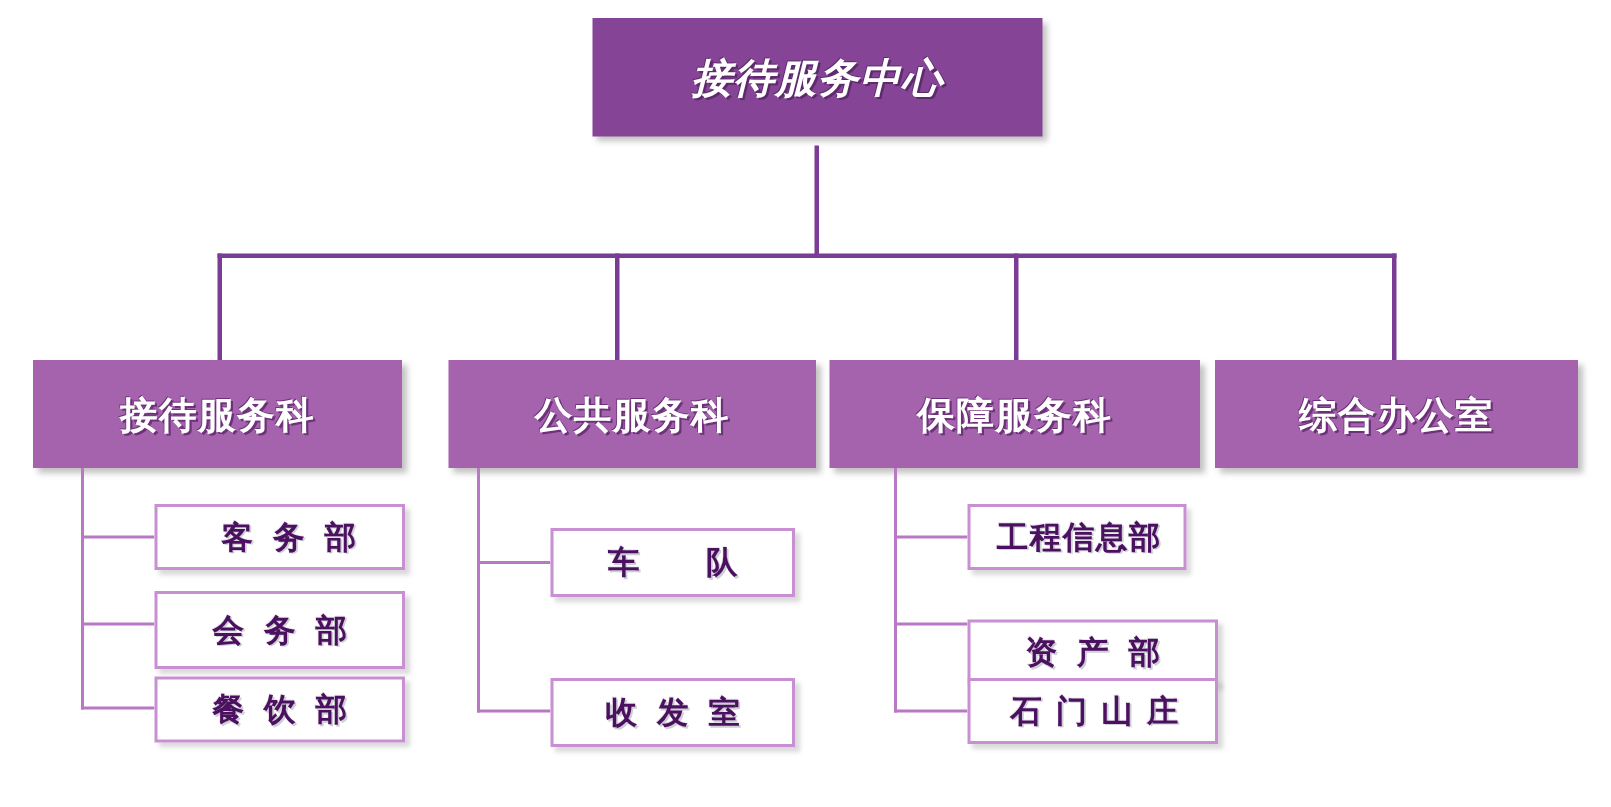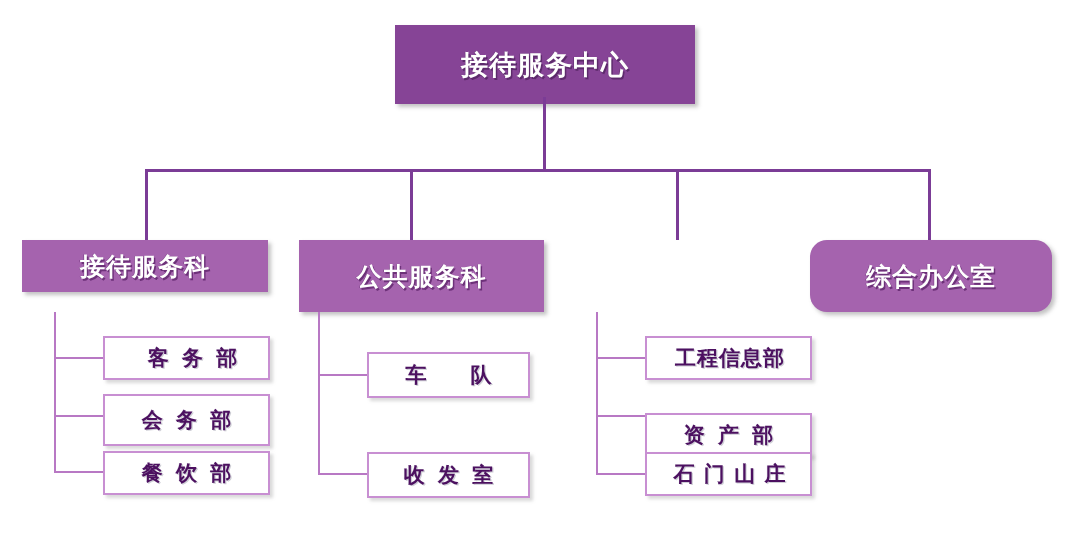--- a/index.html
+++ b/index.html
@@ -70,37 +70,38 @@
     text-indent: 3px;
     box-shadow: 3px 3px 3px rgba(150,150,150,0.35);
     text-shadow: 1.2px 1.2px 0 #cfcfd6, -0.4px -0.4px 0 #e8e8ee;
   }
 </style>
 </head>
 <body>
 
 <div id="chart-canvas">
 
-  <div class="node node-root" style="left:395px; top:25px; width:300px; height:79px;">接待服务中心</div>
+  <div class="node node-root" style="left:395px; top:12px; width:300px; height:79px;font-style:italic;">接待服务中心</div>
 
   <div class="conn" style="left:543px; top:97px; width:3px; height:73px;"></div>
 
   <div class="conn" style="left:145px; top:169px; width:786px; height:3px;"></div>
 
   <div class="conn" style="left:145px; top:169px; width:3px; height:71px;"></div>
   <div class="conn" style="left:410px; top:169px; width:3px; height:71px;"></div>
   <div class="conn" style="left:676px; top:169px; width:3px; height:71px;"></div>
   <div class="conn" style="left:928px; top:169px; width:3px; height:71px;"></div>
 
-  <div class="node node-unit" style="left:22px; top:240px; width:246px; height:52px;text-align:center;">接待服务科</div>
+  <div class="node node-unit" style="left:22px; top:240px; width:246px; height:72px;text-align:center;">接待服务科</div>
 
   <div class="node node-unit" style="left:287px; top:240px; width:245px; height:72px;margin-left:12px;">公共服务科</div>
 
+  <div class="node node-unit" style="left:553px; top:240px; width:247px; height:72px;">保障服务科</div>
 
-  <div class="node node-unit" style="left:810px; top:240px; width:242px; height:72px;border-radius:17px;">综合办公室</div>
+  <div class="node node-unit" style="left:810px; top:240px; width:242px; height:72px;">综合办公室</div>
 
   <div class="conn-thin" style="left:54px; top:312px; width:2px; height:161px;"></div>
 
   <div class="conn-thin" style="left:54px; top:357px; width:49px; height:2px;"></div>
   <div class="conn-thin" style="left:54px; top:415px; width:49px; height:2px;"></div>
   <div class="conn-thin" style="left:54px; top:471px; width:49px; height:2px;"></div>
 
   <div class="node node-leaf" style="left:103px; top:336px; width:167px; height:44px;padding-left:12px;">客 务 部</div>
   <div class="node node-leaf" style="left:103px; top:394px; width:167px; height:52px;">会 务 部</div>
   <div class="node node-leaf" style="left:103px; top:451px; width:167px; height:44px;">餐 饮 部</div>
@@ -110,17 +111,17 @@
   <div class="conn-thin" style="left:318px; top:473px; width:49px; height:2px;"></div>
 
   <div class="node node-leaf" style="left:367px; top:352px; width:163px; height:46px;">车    队</div>
   <div class="node node-leaf" style="left:367px; top:452px; width:163px; height:46px;">收 发 室</div>
 
   <div class="conn-thin" style="left:596px; top:312px; width:2px; height:163px;"></div>
   <div class="conn-thin" style="left:596px; top:357px; width:49px; height:2px;"></div>
   <div class="conn-thin" style="left:596px; top:415px; width:49px; height:2px;"></div>
   <div class="conn-thin" style="left:596px; top:473px; width:49px; height:2px;"></div>
 
-  <div class="node node-leaf" style="left:645px; top:336px; width:167px; height:44px; letter-spacing:1px;">工程信息部</div>
+  <div class="node node-leaf" style="left:645px; top:336px; width:146px; height:44px; letter-spacing:1px;">工程信息部</div>
   <div class="node node-leaf" style="left:645px; top:394px; width:167px; height:44px;margin-top:19px;">资 产 部</div>
   <div class="node node-leaf" style="left:645px; top:452px; width:167px; height:44px; letter-spacing:1px;">石 门 山 庄</div>
 
 </div>
 
 </body></html>

